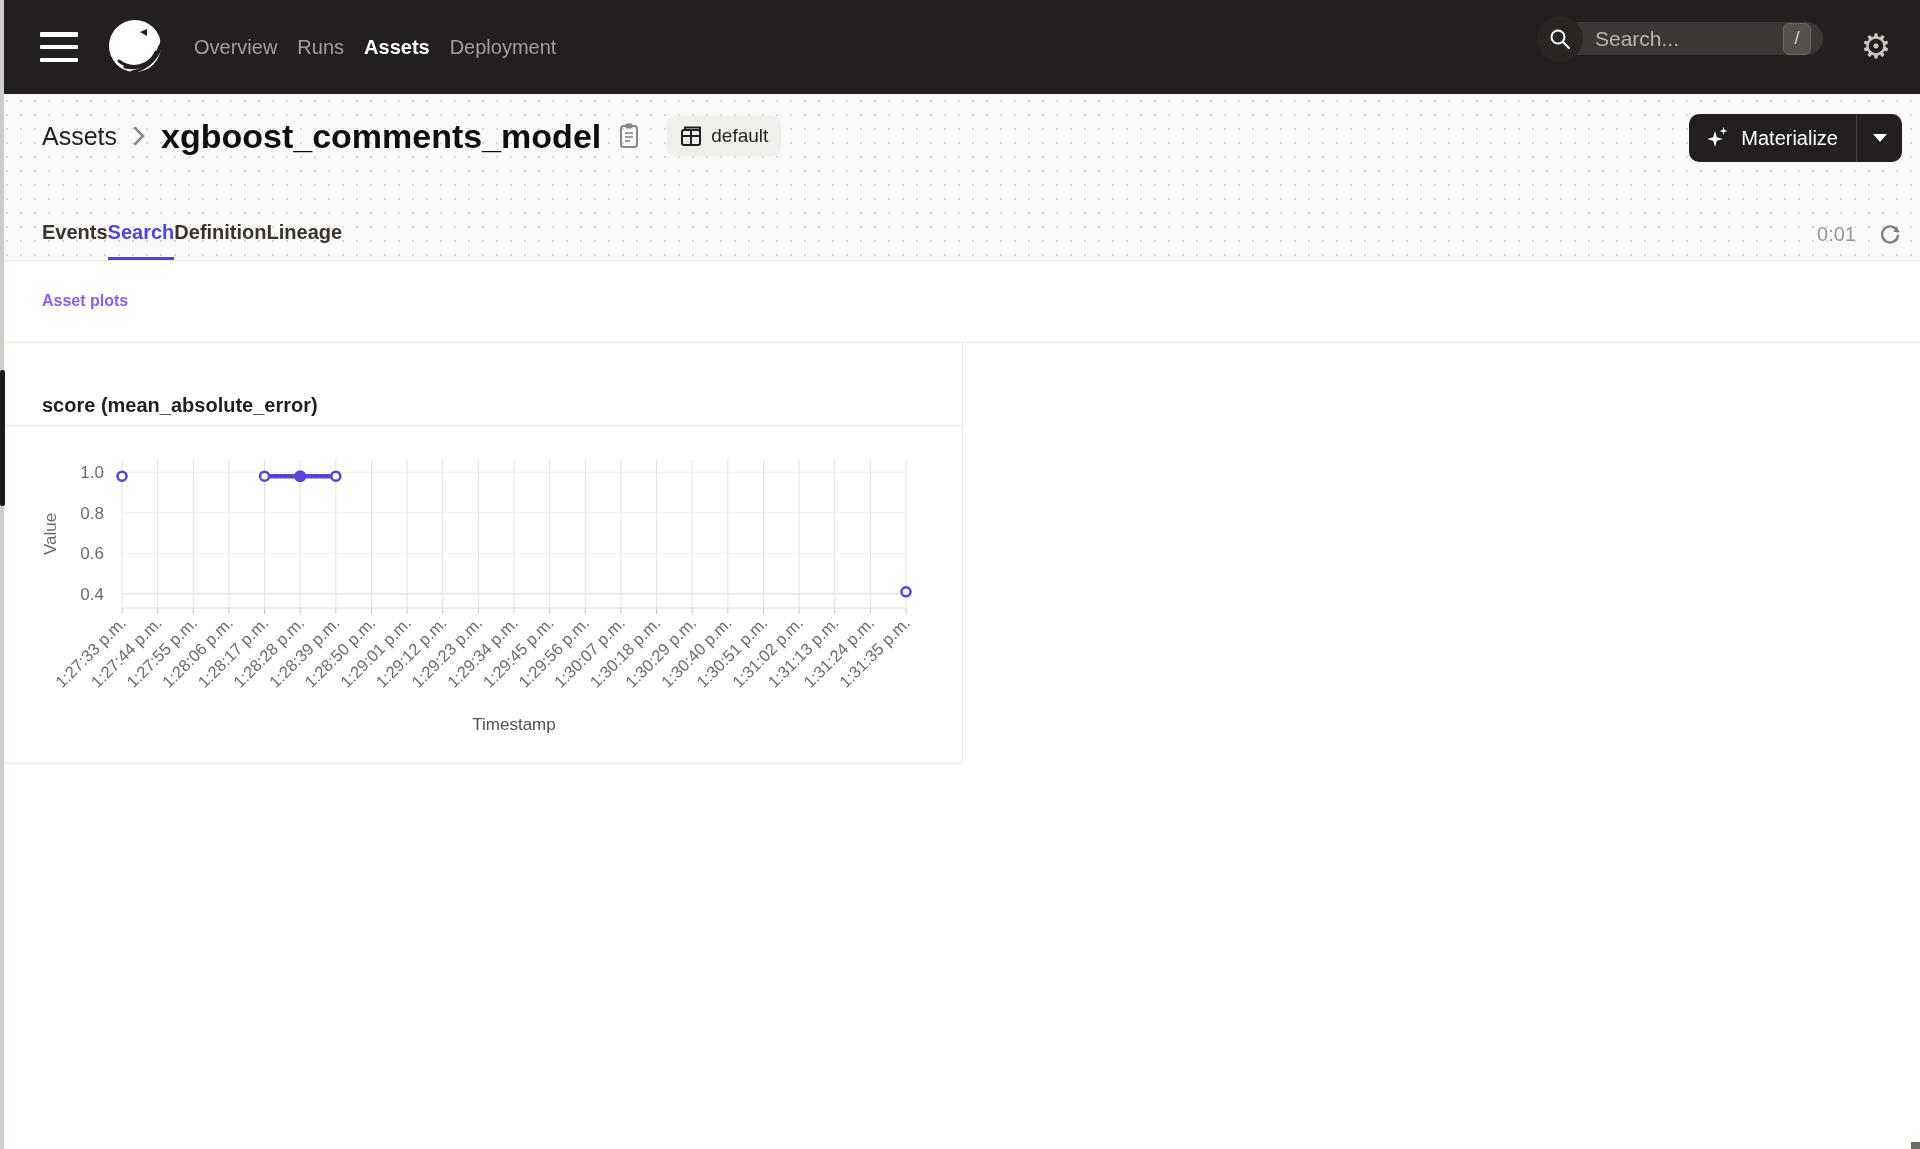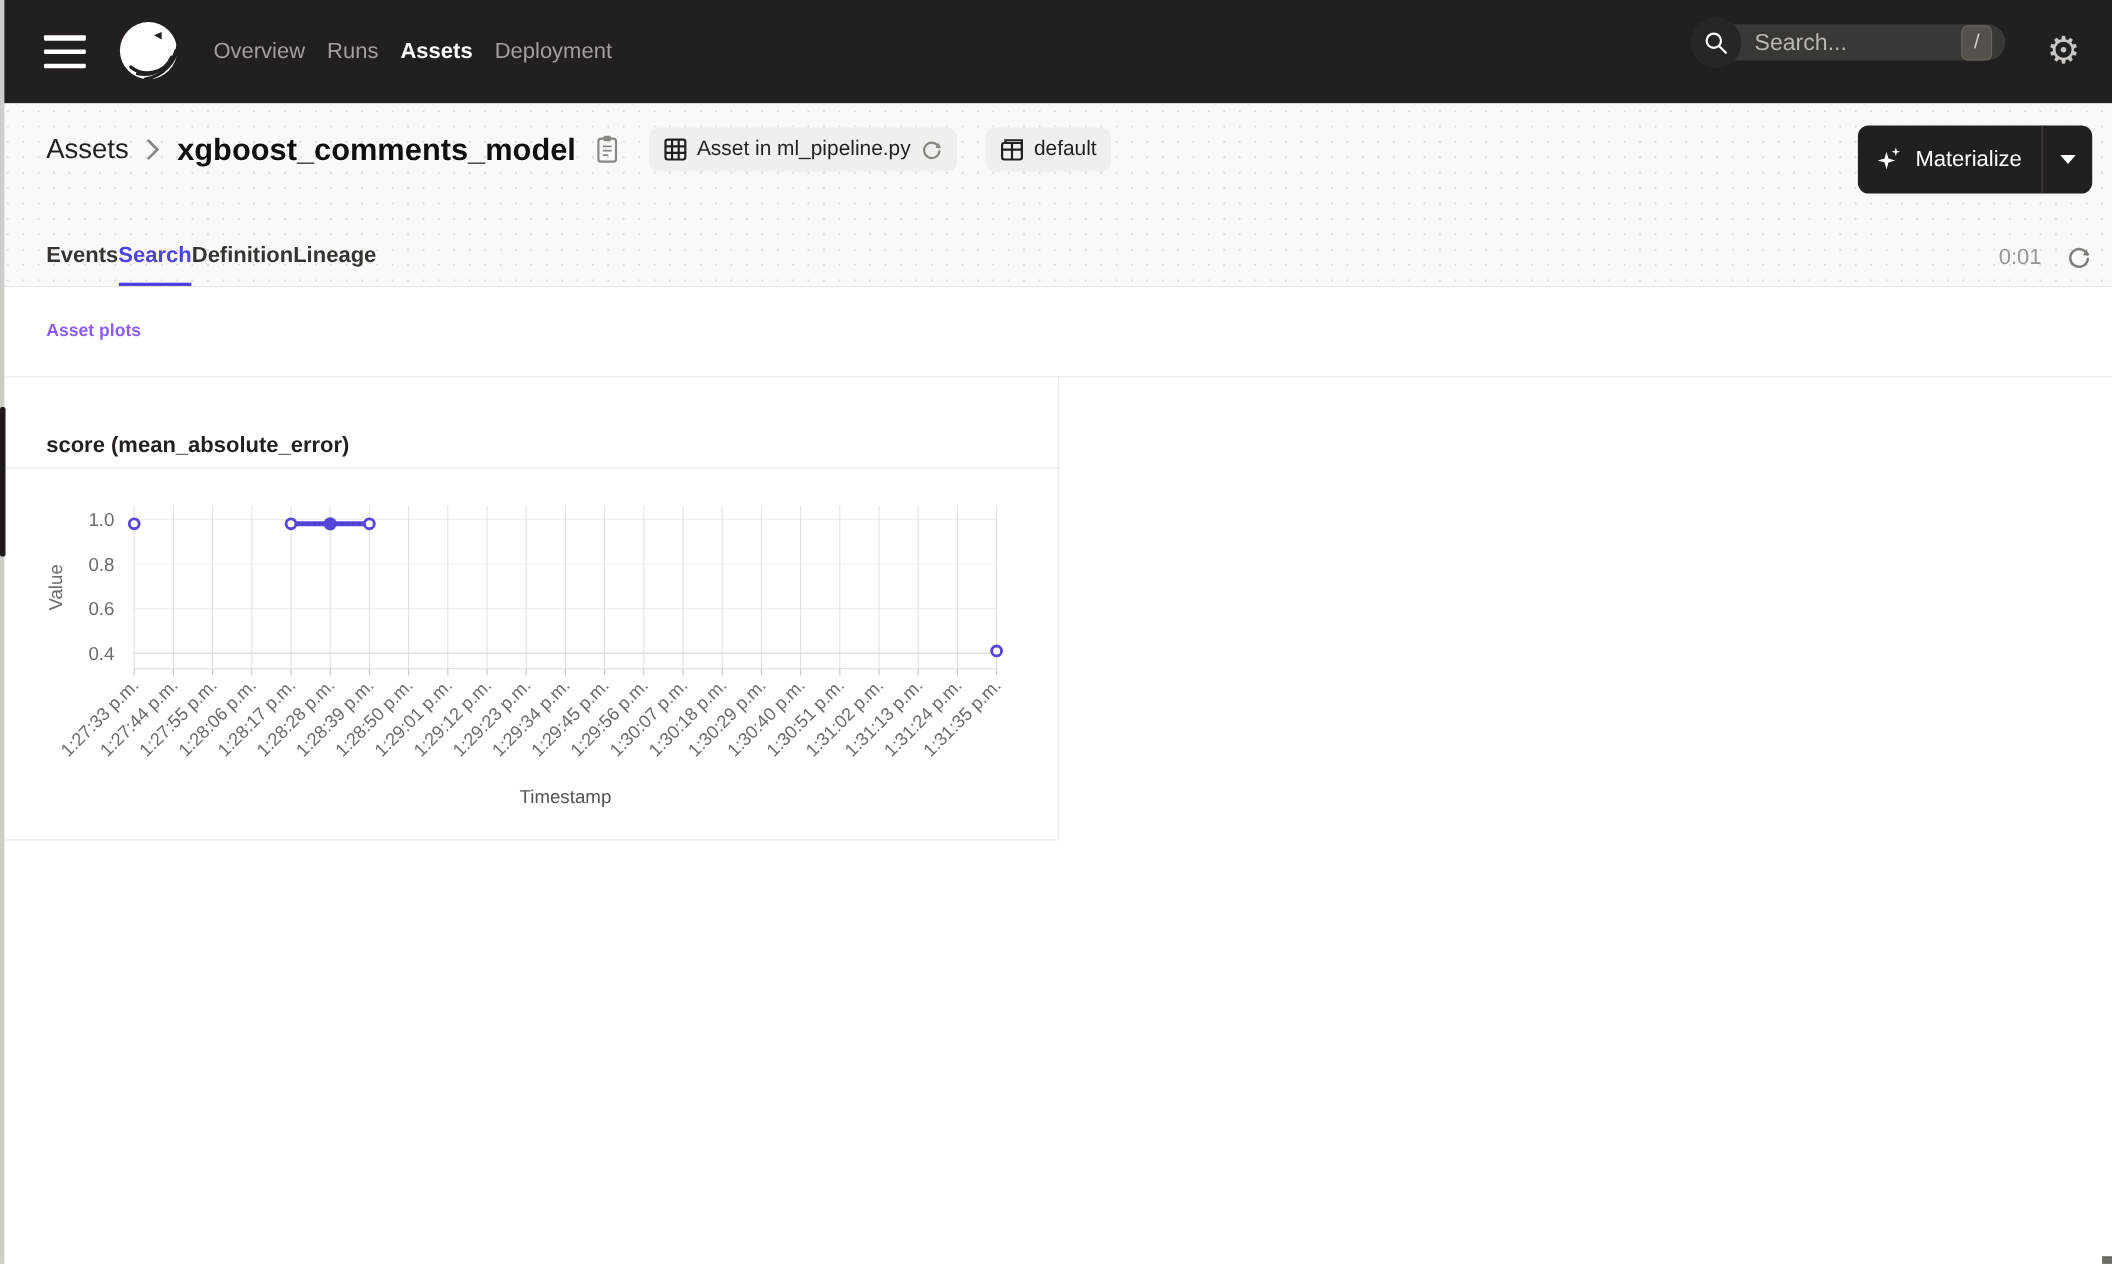--- a/index.html
+++ b/index.html
@@ -43,31 +43,31 @@
   .asset-header {
     left:0; top:94px; width:1920px; height:167px;
     background-color:#faf9f7;
     background-image:radial-gradient(#e0dcd6 1.2px, transparent 1.2px);
     background-size:14px 14px;
     border-bottom:1px solid #e7e4e1;
   }
   .breadcrumb-row { position:absolute; left:42px; top:22px; display:flex; align-items:center; }
   .crumb-root { font-size:25px; color:#231f1e; cursor:pointer; background:none; border:none; font-family:inherit; }
   .crumb-sep { margin:0 14px; color:#8b8682; display:flex; align-items:center; }
-  .crumb-current { font-size:28px; font-weight:bold; color:#110f0e; }
+  .crumb-current { font-size:34px; font-weight:bold; color:#110f0e; }
   .copy-btn { margin-left:16px; background:none; border:none; cursor:pointer; color:#8b8682; display:flex; align-items:center; }
   .hdr-badge {
     display:flex; align-items:center; gap:9px;
     background:#f1efec; border-radius:9px; height:40px; padding:0 13px;
     font-size:19px; color:#231f1e; margin-left:26px; cursor:pointer; border:none; font-family:inherit;
   }
   .hdr-badge .badge-icon { color:#231f1e; display:flex; }
   .hdr-badge .badge-refresh { color:#8b8682; display:flex; cursor:pointer; }
   .materialize-wrap {
-    position:absolute; right:18px; top:20px; height:62px;
+    position:absolute; right:18px; top:20px; height:48px;
     background:#231f1e; border-radius:10px; display:flex; align-items:stretch; overflow:hidden;
   }
   .materialize-main { display:flex; align-items:center; gap:10px; padding:0 18px 0 16px; color:#ffffff; font-size:20px; background:none; border:none; cursor:pointer; font-family:inherit; }
   .materialize-caret { width:46px; display:flex; align-items:center; justify-content:center; border-left:1px solid #4a4440; background:none; border-top:none; border-right:none; border-bottom:none; cursor:pointer; color:#ffffff; }
   .caret-down { width:0; height:0; border-left:7px solid transparent; border-right:7px solid transparent; border-top:8px solid #ffffff; }
 
   .tabs-row { position:absolute; left:42px; bottom:0; display:flex; }
   .tab { font-size:20px; font-weight:600; color:#38332f; padding-bottom:16px; cursor:pointer; background:none; border:none; font-family:inherit; position:relative; }
   .tab.active { color:#4f43dd; }
   .tab.active::after { content:""; position:absolute; left:0; right:0; bottom:0; height:3px; background:#4f43dd; }
@@ -139,38 +139,20 @@
     <button class="copy-btn">
       <svg width="24" height="28" viewBox="0 0 24 28">
           <rect x="4" y="4" width="16" height="21" rx="2.5" stroke="currentColor" stroke-width="2" fill="none"></rect>
           <rect x="8.5" y="1.5" width="7" height="5" rx="1.5" fill="currentColor"></rect>
           <line x1="8" y1="11" x2="16" y2="11" stroke="currentColor" stroke-width="1.6"></line>
           <line x1="8" y1="15" x2="16" y2="15" stroke="currentColor" stroke-width="1.6"></line>
           <line x1="8" y1="19" x2="13" y2="19" stroke="currentColor" stroke-width="1.6"></line>
         </svg>
     </button>
 
-    <button class="hdr-badge">
-      <span class="badge-icon">
-        <svg width="22" height="22" viewBox="0 0 22 22">
-            <rect x="2" y="2" width="18" height="18" rx="2" stroke="currentColor" stroke-width="2" fill="none"></rect>
-            <line x1="2" y1="8" x2="20" y2="8" stroke="currentColor" stroke-width="2"></line>
-            <line x1="2" y1="14" x2="20" y2="14" stroke="currentColor" stroke-width="2"></line>
-            <line x1="8" y1="2" x2="8" y2="20" stroke="currentColor" stroke-width="2"></line>
-            <line x1="14" y1="2" x2="14" y2="20" stroke="currentColor" stroke-width="2"></line>
-          </svg>
-      </span>
-      <span>Asset in ml_pipeline.py</span>
-      <span class="badge-refresh">
-        <svg width="20" height="20" viewBox="0 0 20 20">
-            <path d="M16.5 8 A7 7 0 1 0 17 11.5" stroke="currentColor" stroke-width="2" fill="none" stroke-linecap="round"></path>
-            <polygon points="13.5,8.5 18.5,8.5 16,3.8" fill="currentColor"></polygon>
-          </svg>
-      </span>
-    </button>
 
     <button class="hdr-badge">
       <span class="badge-icon">
         <svg width="22" height="22" viewBox="0 0 22 22">
             <rect x="2" y="5" width="18" height="15" rx="2" stroke="currentColor" stroke-width="2" fill="none"></rect>
             <line x1="2" y1="11" x2="20" y2="11" stroke="currentColor" stroke-width="2"></line>
             <line x1="11" y1="5" x2="11" y2="20" stroke="currentColor" stroke-width="2"></line>
             <path d="M5 5 V2.5 H20 V15" stroke="currentColor" stroke-width="2" fill="none"></path>
           </svg>
       </span>

